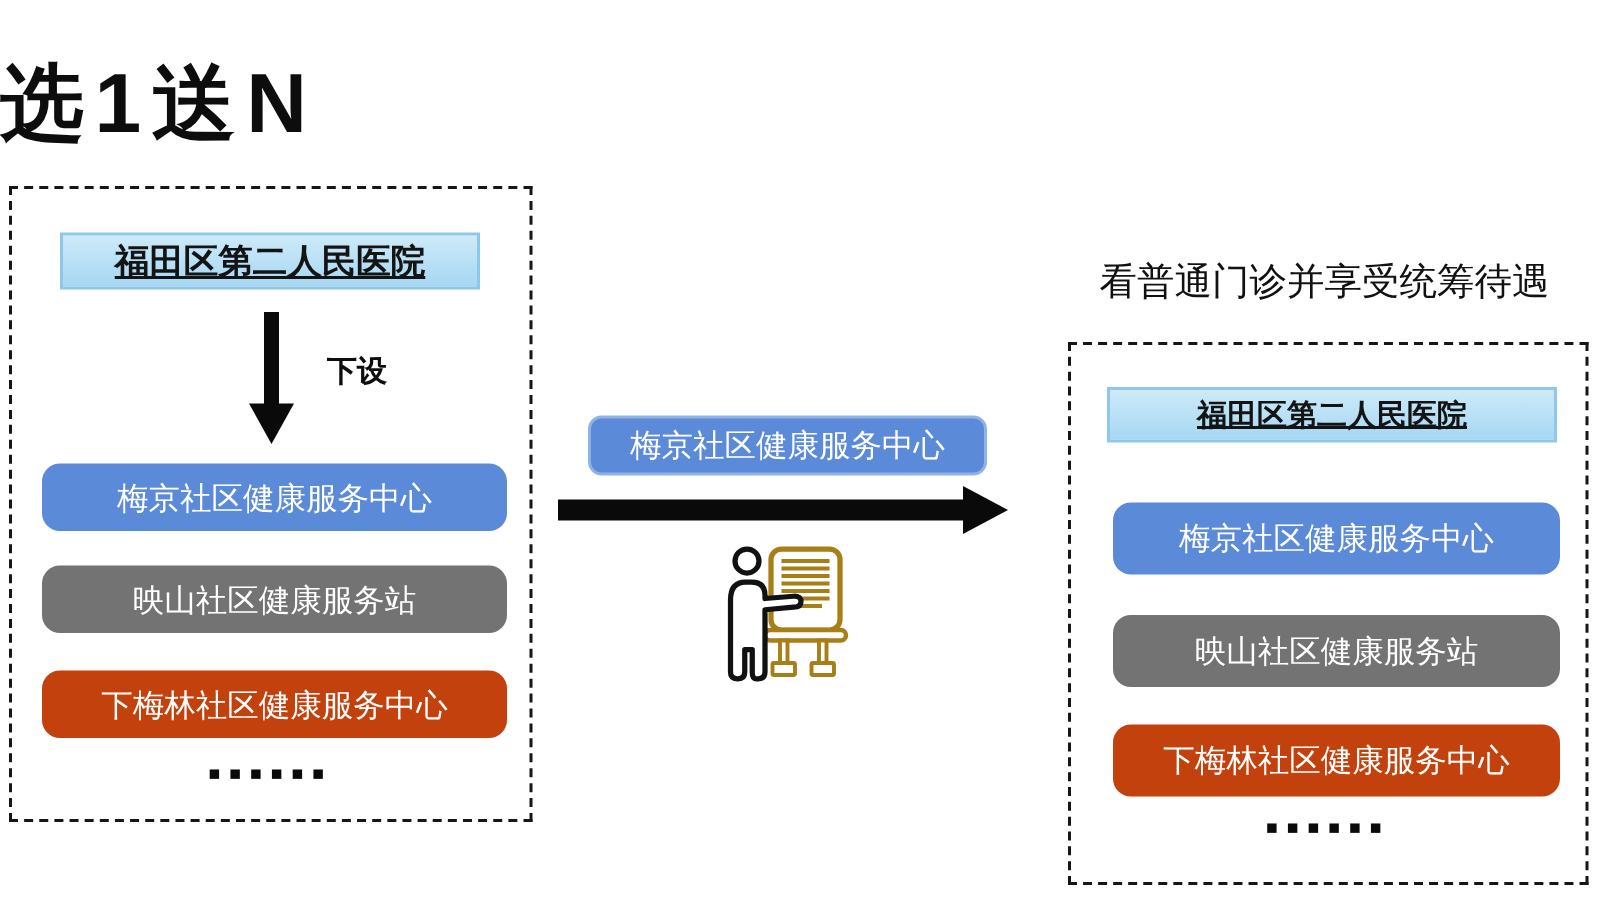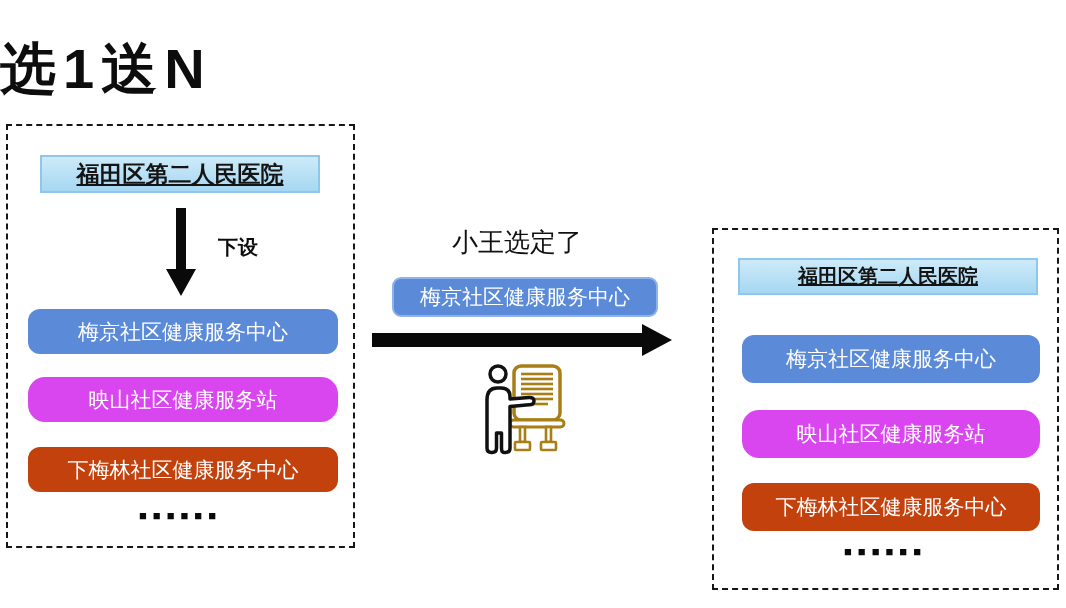--- a/index.html
+++ b/index.html
@@ -46,21 +46,21 @@
 
   .branch {
     position: absolute;
     display: flex; align-items: center; justify-content: center;
     color: #ffffff;
     font-size: 21px;
     border-radius: 12px;
     white-space: nowrap;
   }
   .branch.blue   { background: #5a8ad8; }
-  .branch.orange { background: #d946ef; border-radius: 17px; }
+  .branch.orange { background: #737373; }
   .branch.red    { background: #c2410c; }
 
   .lp-b1 { left: 20px; top: 183px; width: 310px; height: 45px; }
   .lp-b2 { left: 20px; top: 251px; width: 310px; height: 45px; }
   .lp-b3 { left: 20px; top: 321px; width: 310px; height: 45px; }
   .rp-b1 { left: 28px; top: 105px; width: 298px; height: 48px; }
   .rp-b2 { left: 28px; top: 180px; width: 298px; height: 48px; }
   .rp-b3 { left: 28px; top: 253px; width: 298px; height: 48px; }
 
   .dots {
@@ -131,21 +131,20 @@
     </svg>
     <div class="arrow-label">下设</div>
 
     <div class="branch blue lp-b1">梅京社区健康服务中心</div>
     <div class="branch orange lp-b2">映山社区健康服务站</div>
     <div class="branch red lp-b3">下梅林社区健康服务中心</div>
 
     <div class="dots lp-dots">■■■■■■</div>
   </div>
 
-  <div class="mid-caption">小王选定了</div>
 
   <div class="selected-box">梅京社区健康服务中心</div>
 
   <svg class="right-arrow" width="300" height="32" viewBox="0 0 300 32">
     <polygon points="0,9 270,9 270,0 300,16 270,32 270,23 0,23" fill="#0a0a0a"></polygon>
   </svg>
 
   <svg class="presenter" width="126" height="112" viewBox="0 0 126 112">
 
     <rect x="40" y="8" width="46" height="54" rx="7" fill="#ffffff" stroke="#a87e17" stroke-width="3.5"></rect>
@@ -164,20 +163,21 @@
     <rect x="41" y="84" width="15" height="8" rx="1" fill="#ffffff" stroke="#a87e17" stroke-width="2.6"></rect>
     <rect x="67" y="84" width="15" height="8" rx="1" fill="#ffffff" stroke="#a87e17" stroke-width="2.6"></rect>
 
     <circle cx="24" cy="16" r="8" fill="#ffffff" stroke="#111111" stroke-width="3.5"></circle>
     <path d="M13,42 Q13,30 23,30 L27,30 Q36,30 36,39 L36,41 L55,39.5
              Q60,39.2 60,43 Q60,46.8 55,46.8 L36,48.5 L36,90
              Q36,94.5 31.5,94.5 L30,94.5 Q27.5,94.5 27.5,90 L27.5,75
              L22.5,75 L22.5,90 Q22.5,94.5 18,94.5 L17.5,94.5 Q13,94.5 13,90 Z" fill="#ffffff" stroke="#111111" stroke-width="3.5" stroke-linejoin="round"></path>
   </svg>
 
+  <div class="right-caption rc-2">看普通门诊并享受统筹待遇</div>
 
   <div class="panel right-panel">
     <div class="hospital-box right-hospital">福田区第二人民医院</div>
 
     <div class="branch blue rp-b1">梅京社区健康服务中心</div>
     <div class="branch orange rp-b2">映山社区健康服务站</div>
     <div class="branch red rp-b3">下梅林社区健康服务中心</div>
 
     <div class="dots rp-dots">■■■■■■</div>
   </div>

